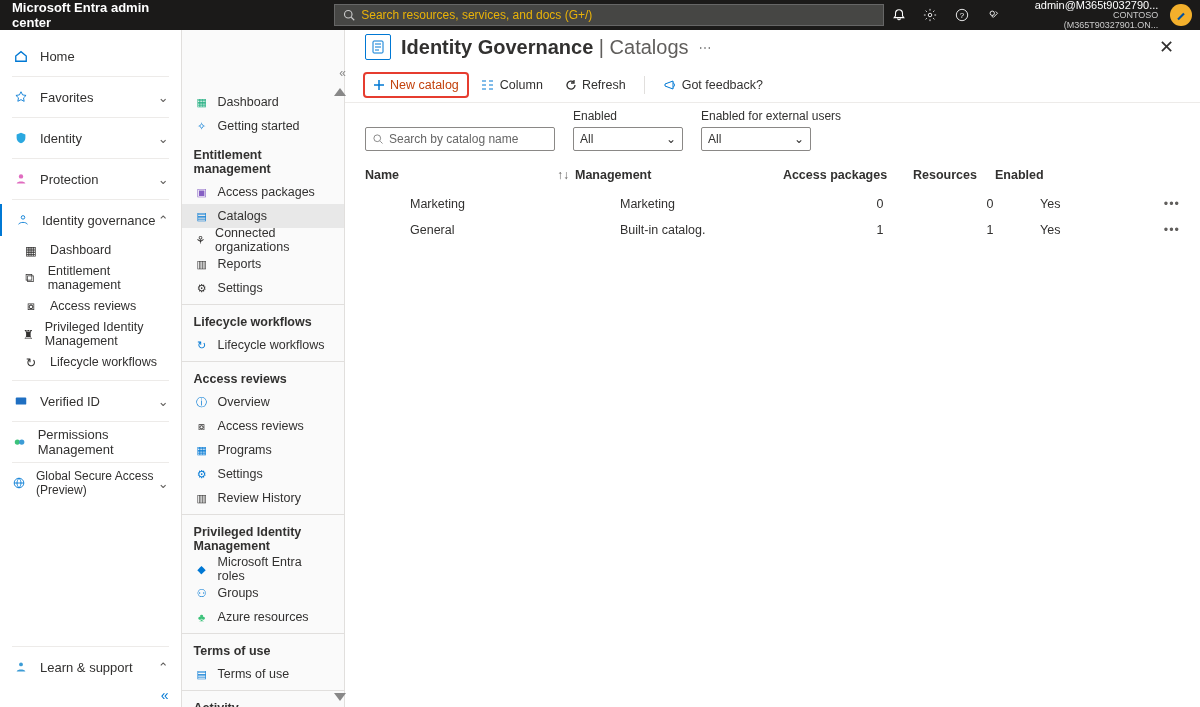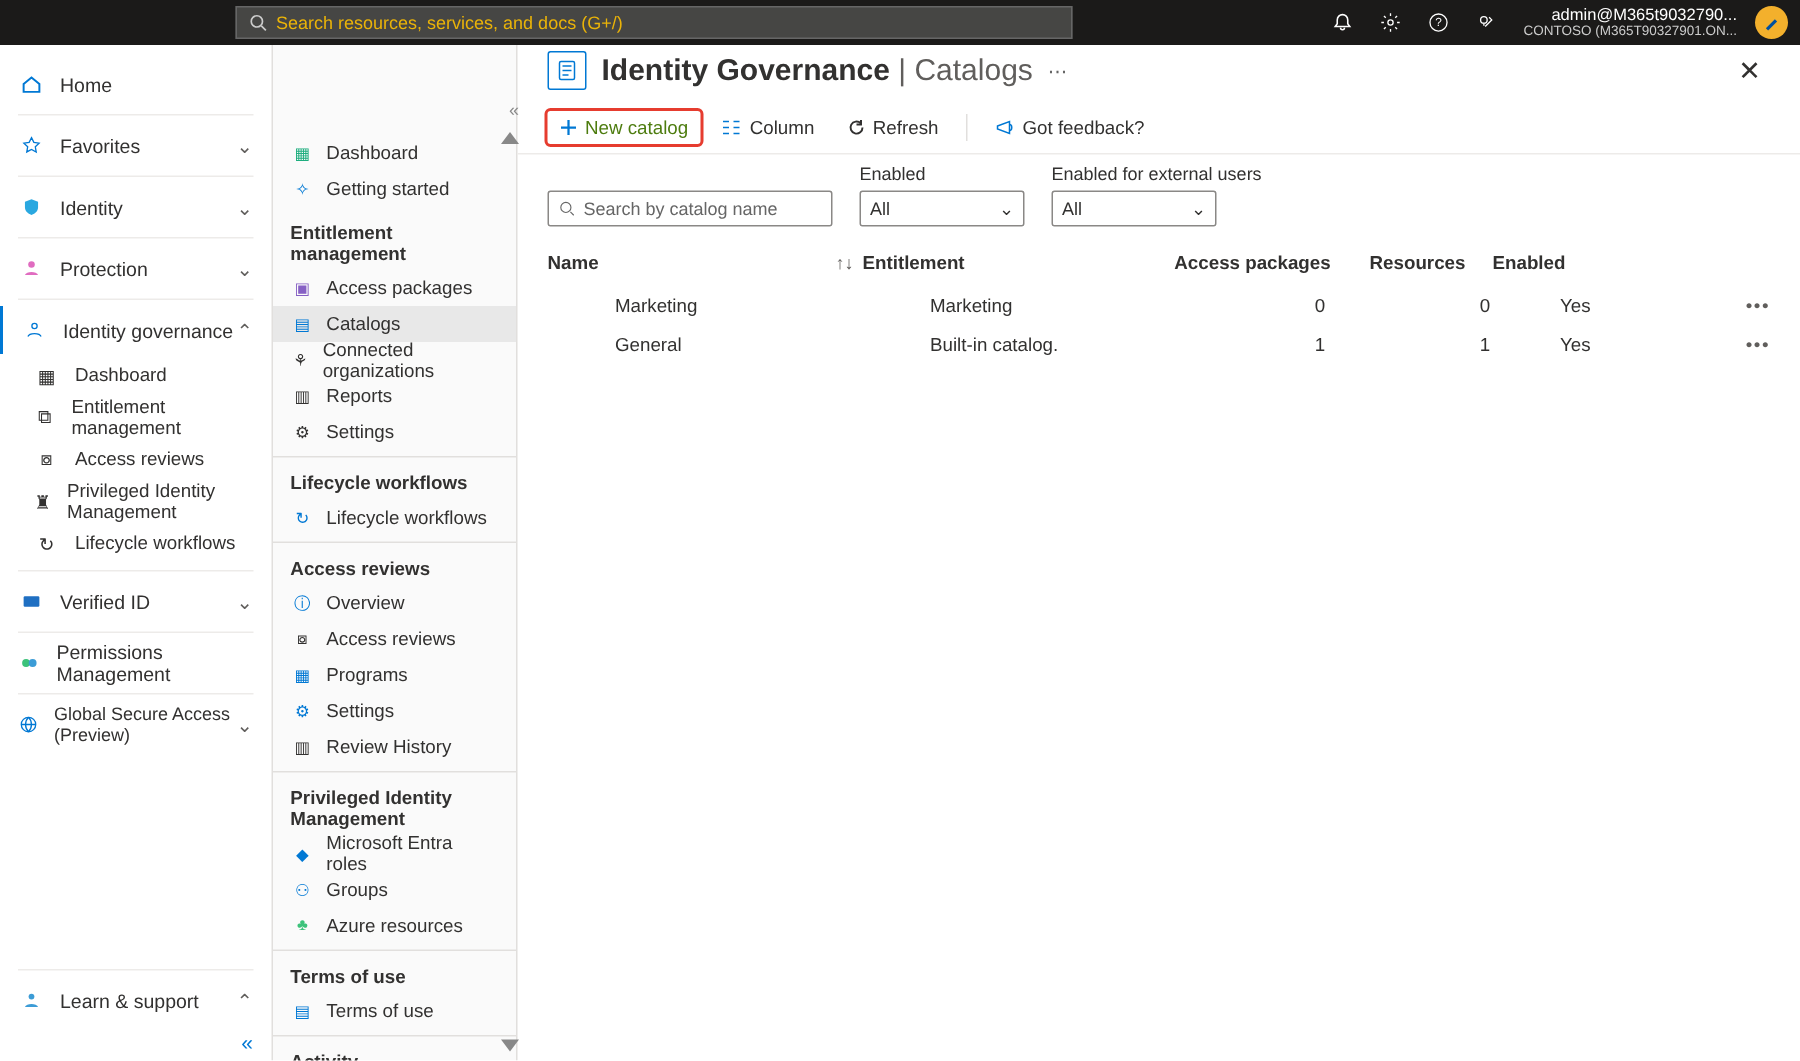--- a/index.html
+++ b/index.html
@@ -78,21 +78,21 @@
   .page-header .badge {
      width:26px;height:26px;border:1px solid #0078d4;border-radius:2px;display:flex;align-items:center;justify-content:center;color:#0078d4;margin-right:10px;
   }
   .page-header h1 { margin:0; font-size:20px; font-weight:600; }
   .page-header h1 .sub { font-weight:400; color:#605e5c; }
   .page-header .dots { margin-left:10px; color:#666; }
   .page-header .close { margin-left:auto; color:#323130; font-size:18px; padding-right:6px; }
 
   .toolbar { display:flex; align-items:center; padding:4px 20px 6px; border-bottom:1px solid #edebe9; gap:6px; font-size:12.5px; }
   .toolbar .tbtn { display:flex; align-items:center; gap:5px; padding:4px 8px; color:#323130; cursor:pointer; }
-  .toolbar .tbtn.blue { color:#4d7c0f; }
+  .toolbar .tbtn.blue { color:#c2410c; }
   .toolbar .vbar { width:1px; height:18px; background:#e1dfdd; margin:0 4px;}
   .toolbar .highlight { outline:2px solid #e63c2f; border-radius:2px; }
 
   .filters { display:flex; align-items:flex-end; gap:18px; padding:6px 20px 8px; font-size:12px;}
   .filters .searchbox { width:190px; height:24px; border:1px solid #8a8886; border-radius:2px; display:flex; align-items:center; padding:0 6px; color:#666; }
   .filters .col { display:flex; flex-direction:column; gap:4px;}
   .filters .sel { width:110px; height:24px; border:1px solid #8a8886; border-radius:2px; display:flex; align-items:center; justify-content:space-between; padding:0 6px; }
 
   .grid { padding:0 20px; }
   .grid .header, .grid .row { display:grid; grid-template-columns: 210px 200px 120px 100px 100px 40px; align-items:center; height:26px; font-size:12.5px;}
@@ -102,20 +102,21 @@
   .grid .num { text-align:center; }
   .grid .more { text-align:right; color:#605e5c; letter-spacing:1px;}
   .grid .namecell { display:flex; }
 
   svg { display:block; }
 </style>
 </head>
 <body>
 
 <div class="topbar">
+  <div class="brand">Microsoft Entra admin center</div>
   <div class="search">
     <svg width="12" height="12" viewBox="0 0 16 16">
         <circle cx="7" cy="7" r="5" fill="none" stroke="#ccc" stroke-width="1.5"></circle>
         <line x1="11" y1="11" x2="15" y2="15" stroke="#ccc" stroke-width="1.5"></line>
       </svg>
     <span>Search resources, services, and docs (G+/)</span>
   </div>
   <div class="icons">
     <div class="icn">
         <svg width="14" height="14" viewBox="0 0 16 16">
@@ -440,21 +441,21 @@
       </div>
     </div>
   </div>
 
   <div class="grid">
     <div class="header">
       <div class="namecell">
             <span>Name</span>
             <span class="sort">↑↓</span>
           </div>
-      <div>Entitlement</div>
+      <div>Management</div>
       <div class="num">Access packages</div>
       <div class="num">Resources</div>
       <div>Enabled</div>
       <div></div>
     </div>
     <div class="row">
       <div>Marketing</div>
       <div>Marketing</div>
       <div class="num">0</div>
       <div class="num">0</div>

